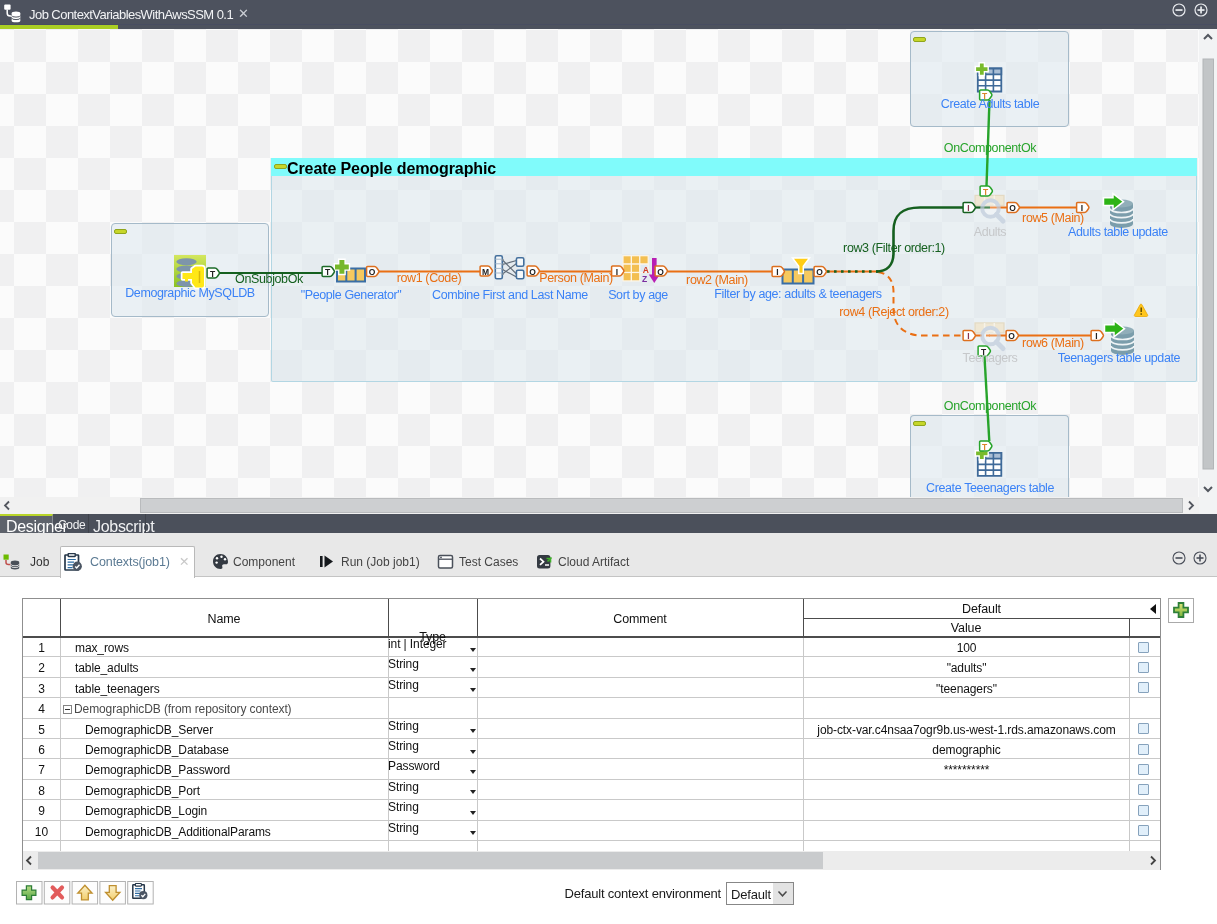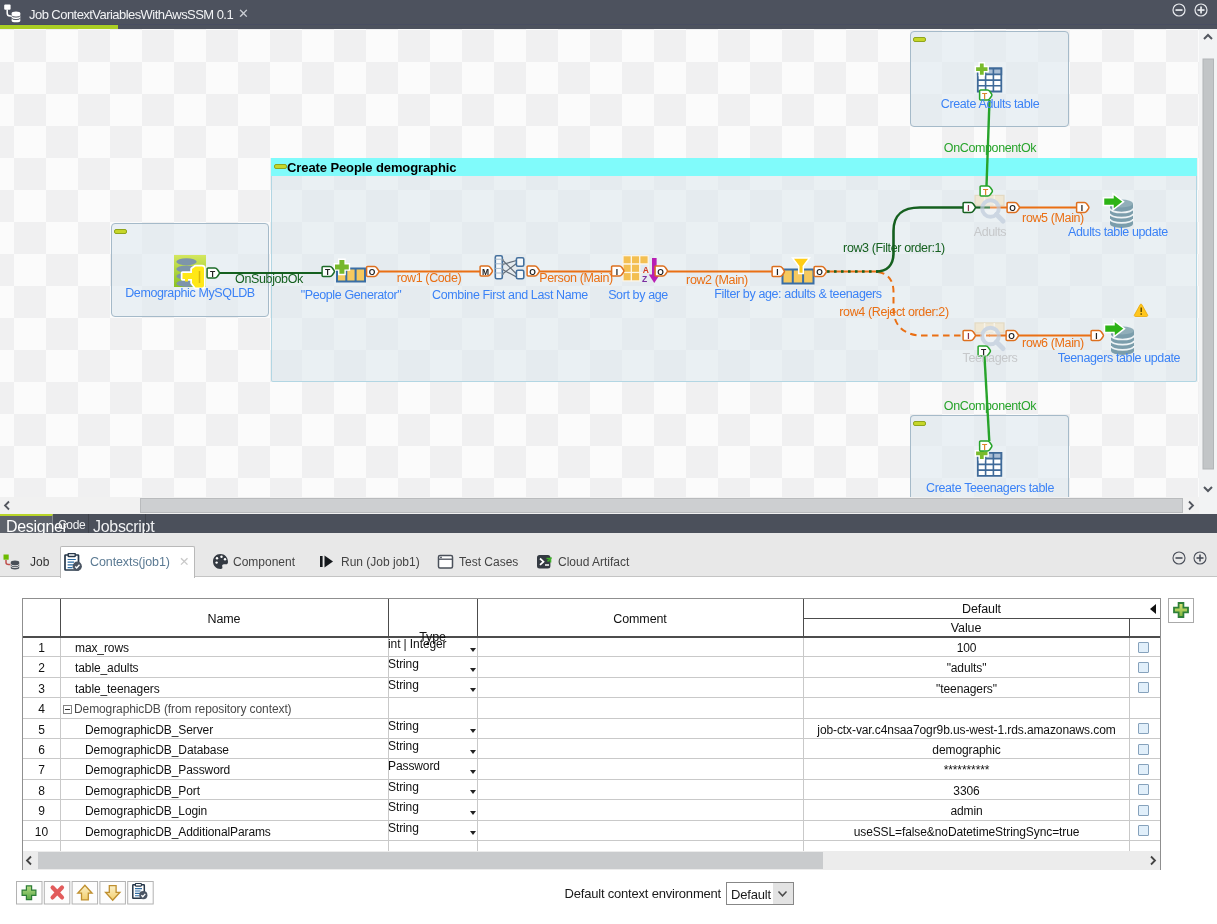--- a/index.html
+++ b/index.html
@@ -44,21 +44,21 @@
   <circle cx="29" cy="7" r="6" fill="none" stroke="#e8eaee" stroke-width="1.2"></circle>
   <rect x="25.5" y="6.2" width="7" height="1.7" fill="#e8eaee"></rect>
   <rect x="28.2" y="3.5" width="1.7" height="7" fill="#e8eaee"></rect>
 </svg>
 
 <div class="abs" id="canvas" style="left:0;top:29px;width:1199px;height:468px;background-image:conic-gradient(#f0f0f1 90deg,#fbfbfb 90deg 180deg,#f0f0f1 180deg 270deg,#fbfbfb 270deg);background-size:64px 64px;background-position:-18px 1px"></div>
 
 <div class="abs" style="left:271px;top:158px;width:926px;height:224px;background:rgba(221,232,237,.55);border:1px solid rgba(175,213,226,.95);border-radius:2px"></div>
 <div class="abs" style="left:271px;top:158px;width:926px;height:18px;background:#80fbfb"></div>
 <div class="minus" style="left:274px;top:164px"></div>
-<div class="abs" style="left:287px;top:159.5px;font-size:13px;font-weight:bold;color:#000;letter-spacing:-0.1px">Create People demographic</div>
+<div class="abs" style="left:287px;top:159.5px;font-size:16px;font-weight:bold;color:#000;letter-spacing:-0.1px">Create People demographic</div>
 
 <div class="selbox" style="left:111px;top:223px;width:158px;height:94px"></div>
 <div class="minus" style="left:114px;top:229px"></div>
 <div class="selbox" style="left:910px;top:31px;width:159px;height:96px"></div>
 <div class="minus" style="left:913px;top:37px"></div>
 <div class="selbox" style="left:910px;top:415px;width:159px;height:82px;border-bottom:none;border-radius:4px 4px 0 0"></div>
 <div class="minus" style="left:913px;top:421px"></div>
 
 <svg class="abs" style="left:0;top:0" width="1199" height="497" viewBox="0 0 1199 497">
 
@@ -426,37 +426,34 @@
       <span class="ttype">Password</span>
       <span class="tarr"></span>
       <span class="tval">**********</span>
       <span class="tchk"></span>
     </div>
   <div class="trow" style="top:180.8px">
       <span class="tnum">8</span>
       <span class="tname" style="left:62px">DemographicDB_Port</span>
       <span class="ttype">String</span>
       <span class="tarr"></span>
-      <span class="tval">3306</span>
       <span class="tchk"></span>
     </div>
   <div class="trow" style="top:201.2px">
       <span class="tnum">9</span>
       <span class="tname" style="left:62px">DemographicDB_Login</span>
       <span class="ttype">String</span>
       <span class="tarr"></span>
-      <span class="tval">admin</span>
       <span class="tchk"></span>
     </div>
   <div class="trow" style="top:221.6px">
       <span class="tnum">10</span>
       <span class="tname" style="left:62px">DemographicDB_AdditionalParams</span>
       <span class="ttype">String</span>
       <span class="tarr"></span>
-      <span class="tval">useSSL=false&amp;noDatetimeStringSync=true</span>
       <span class="tchk"></span>
     </div>
 
   <div class="abs" style="left:0;top:252px;width:1137px;height:19px;background:#ececec"></div>
   <div class="abs" style="left:15px;top:253px;width:785px;height:17px;background:#c9cbcd"></div>
   <svg class="abs" style="left:0;top:252px" width="1137" height="19" viewBox="0 0 1137 19">
     <path d="M8 5.5 L4 9.5 L8 13.5" fill="none" stroke="#444" stroke-width="1.8"></path>
     <path d="M1128 5.5 L1132 9.5 L1128 13.5" fill="none" stroke="#444" stroke-width="1.8"></path>
   </svg>
 </div>

